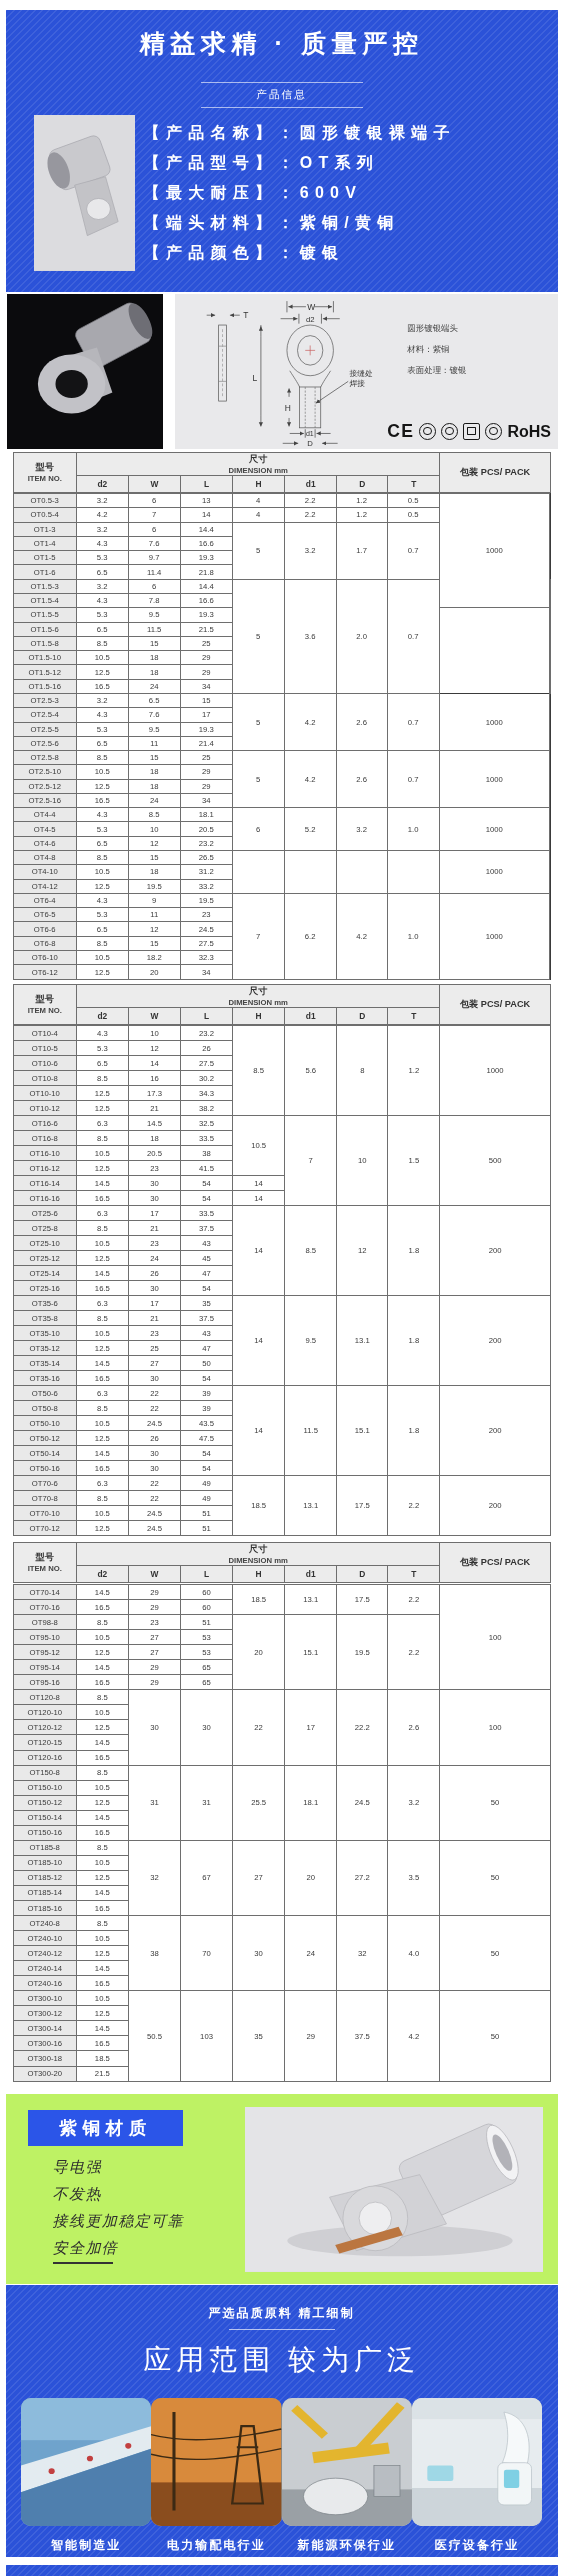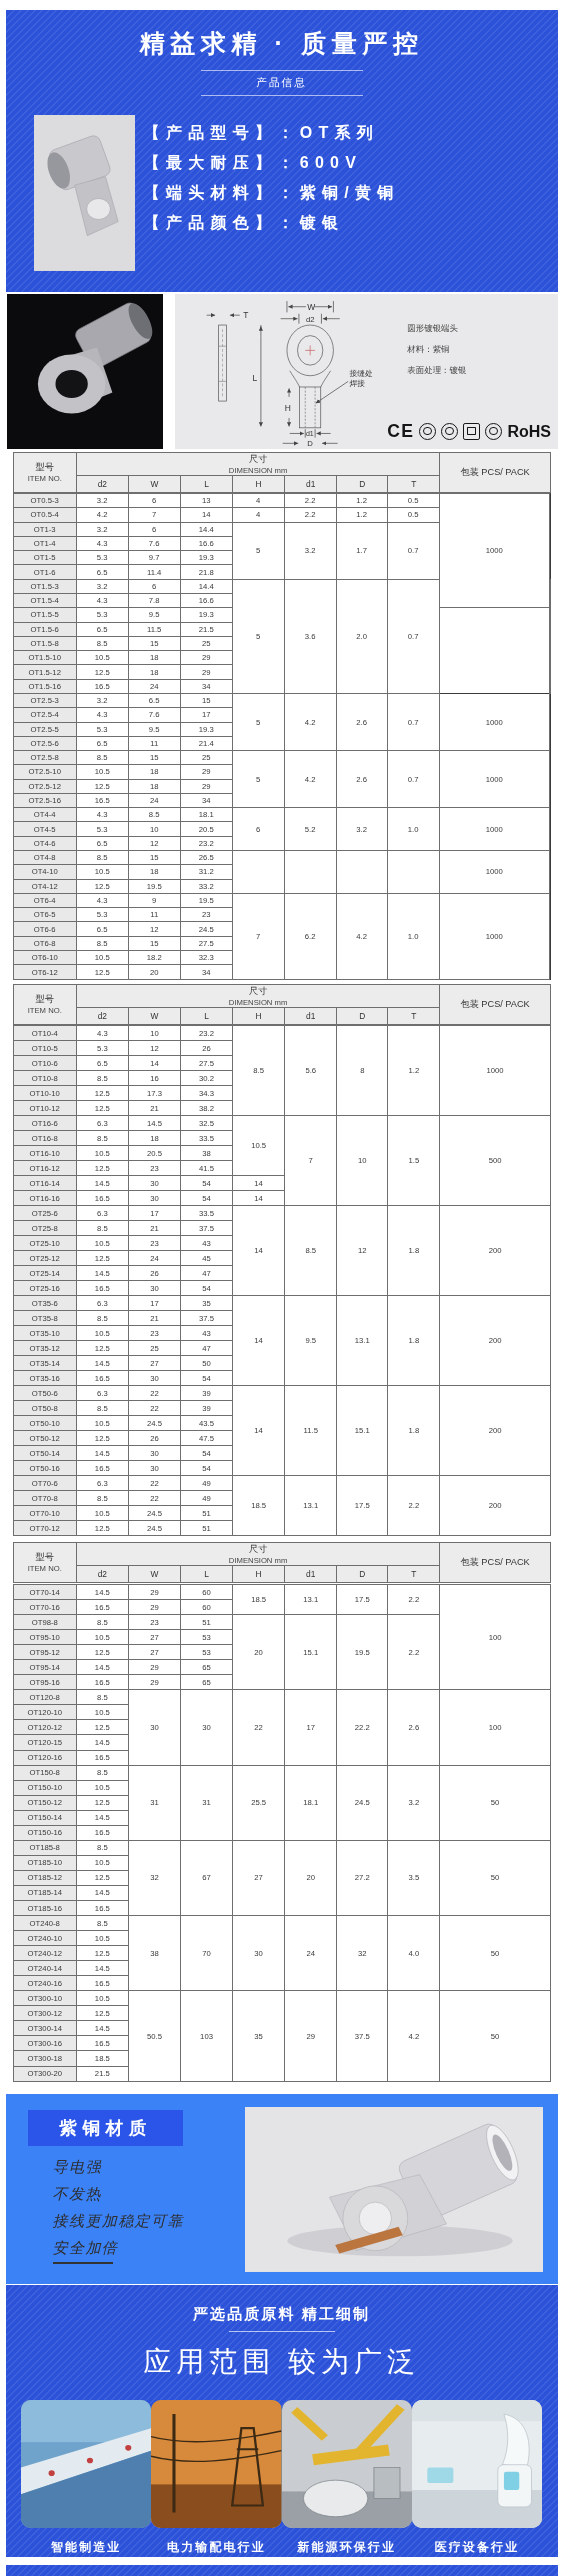--- a/index.html
+++ b/index.html
@@ -2,61 +2,61 @@
 <html lang="zh" style="font-size:11.3px"><head>
 <meta charset="utf-8">
 <style>
   html,body{margin:0;padding:0;background:#fff;font-family:"Liberation Sans","DejaVu Sans",sans-serif;}
   #page{position:relative;width:563px;height:2576px;background:#fff;overflow:hidden;margin:0 auto;}
   .blue-bg{background-color:#2b52d8;
     background-image:repeating-linear-gradient(135deg,rgba(255,255,255,.09) 0px,rgba(255,255,255,.09) 1.4px,transparent 1.4px,transparent 5px);}
   
   .sec-hero{position:absolute;left:5.6px;top:10px;width:552px;height:282px;}
   .hero-title{text-align:center;color:#fff;font-size:25px;font-weight:bold;letter-spacing:5.6px;padding-top:17px;white-space:nowrap;}
-  .hero-sub{width:162px;margin:10px auto 0;text-align:center;color:#fff;font-size:10.6px;letter-spacing:2.1px;
+  .hero-sub{width:162px;margin:22px auto 0;text-align:center;color:#fff;font-size:10.6px;letter-spacing:2.1px;
     border-top:0.7px solid rgba(255,255,255,.6);border-bottom:0.7px solid rgba(255,255,255,.6);padding:5px 0;}
   .hero-photo{position:absolute;left:28px;top:105px;width:101px;height:156px;background:linear-gradient(180deg,#e3e3e6,#cfcfd3);}
   .hero-specs{position:absolute;left:138px;top:108px;}
   .spec-line{color:#fff;font-size:16px;font-weight:bold;letter-spacing:6.3px;height:30px;line-height:30px;white-space:nowrap;}
   
   .photo-black{position:absolute;left:7px;top:294px;width:156px;height:155px;background:#0b0b0d;}
   .draw-area{position:absolute;left:175px;top:294px;width:383px;height:155px;background:#e9e9eb;}
   .certs{position:absolute;right:7px;bottom:7px;display:flex;align-items:center;gap:5px;color:#151515;}
   .ce{font-size:17.6px;font-weight:bold;letter-spacing:1.4px;}
   .badge{width:15px;height:15px;border:1.4px solid #151515;border-radius:50%;position:relative;}
   .badge::after{content:"";position:absolute;left:2.8px;top:2.8px;width:6.3px;height:6.3px;border:1.4px solid #151515;border-radius:50%;}
   .badge.square{border-radius:2.1px;}
   .badge.square::after{border-radius:0.7px;}
   .rohs{font-size:16px;font-weight:bold;}
   
   table{border-collapse:collapse;table-layout:fixed;position:absolute;left:12.7px;width:538px;background:#fff;}
   th,td{border:0.7px solid #6e6e6e;text-align:center;vertical-align:middle;padding:0;overflow:hidden;}
   table{border:1.4px solid #3a3a3a;}
-  .spec-head th{background:#ececec;color:#333;font-weight:normal;margin-left:36px;}
+  .spec-head th{background:#ececec;color:#333;font-weight:bold;margin-left:36px;}
   .h-cn{font-size:9.2px;color:#333;}
   .h-en{font-size:7.7px;color:#444;}
   .col-th{height:15.5px;font-size:8.4px;}
   .top-th{height:21px;}
   .spec-body td{font-size:7.7px;color:#3a3a3a;}
   .spec-body td.item{background:#e9e9e9;}
   tr.gtop td{border-top:1.4px solid #3a3a3a;}
   .t1h{top:452px;}  .t1b{top:493px;height:487px;}
   .t2h{top:984px;} .t2b{top:1025px;height:511px;padding-left:40px;}
   .t3h{top:1542px;} .t3b{top:1584px;height:498px;}
   
-  .sec-copper{position:absolute;left:5.6px;top:2094px;width:552px;height:190px;background:#3b82f6;}
+  .sec-copper{position:absolute;left:5.6px;top:2094px;width:552px;height:190px;background:#bef264;}
   .copper-badge{position:absolute;left:22.5px;top:15.5px;width:155px;height:36px;background:#2b55e8;color:#fff;
     font-size:17.6px;font-weight:bold;letter-spacing:5.6px;text-align:center;line-height:36px;}
   .copper-feats{position:absolute;left:47px;top:59px;font-style:italic;}
   .feat-line{font-size:15px;color:#2e2e2e;letter-spacing:1.4px;height:27px;line-height:27px;white-space:nowrap;}
   .copper-rule{position:absolute;left:47px;top:168px;width:60px;height:2.1px;background:#333;}
   .copper-photo{position:absolute;left:239px;top:12.7px;width:298px;height:165px;background:linear-gradient(180deg,#e8e8ea,#d6d6d9);}
   
   .sec-foot{position:absolute;left:5.6px;top:2285px;width:552px;height:272px;text-align:center;}
-  .tagline{padding-top:20px;color:#fff;font-size:15px;font-weight:bold;letter-spacing:2.1px;}
+  .tagline{padding-top:20px;color:#fff;font-size:12px;font-weight:bold;letter-spacing:2.1px;}
   .tagline-line{width:106px;border-bottom:0.7px solid rgba(255,255,255,.65);margin:7px auto 0;}
   .foot-title{margin-top:11.3px;color:#fff;font-size:28px;font-weight:normal;letter-spacing:5px;white-space:nowrap;}
   .foot-imgs{display:flex;padding:18.3px 15.5px 0;}
   .app{flex:1;}
   .app-img{height:128px;border-radius:10px;overflow:hidden;background:#7a8a98;}
   .app-img svg{display:block;width:100%;height:100%;}
   .app-cap{margin-top:11.3px;color:#fff;font-size:12px;font-weight:bold;letter-spacing:2.1px;}
   .sec-strip{position:absolute;left:5.6px;top:2565px;width:552px;height:10.6px;}
   svg text{font-family:"Liberation Sans","DejaVu Sans",sans-serif;}
 </style>
@@ -73,20 +73,21 @@
         <rect width="144" height="222" fill="#dcdcdf"></rect>
         <g transform="rotate(-20 66 70)">
           <rect x="28" y="38" width="76" height="60" rx="10" fill="#c9c9cd" stroke="#a9a9af"></rect>
           <ellipse cx="34" cy="68" rx="14" ry="27" fill="#97979e"></ellipse>
         </g>
         <path d="M58 100 L102 88 L120 152 L76 172 Z" fill="#c3c3c7" stroke="#a9a9af"></path>
         <ellipse cx="92" cy="134" rx="17" ry="15" fill="#e8e8ea" stroke="#a9a9af"></ellipse>
       </svg>
     </div>
     <div class="hero-specs">
+      <div class="spec-line">【产品名称】：圆形镀银裸端子</div>
       <div class="spec-line">【产品型号】：OT系列</div>
       <div class="spec-line">【最大耐压】：600V</div>
       <div class="spec-line">【端头材料】：紫铜/黄铜</div>
       <div class="spec-line">【产品颜色】：镀银</div>
     </div>
   </div>
 
   <div class="photo-black">
     <svg viewBox="0 0 222 220">
       <rect width="222" height="220" fill="#0b0b0d"></rect>

